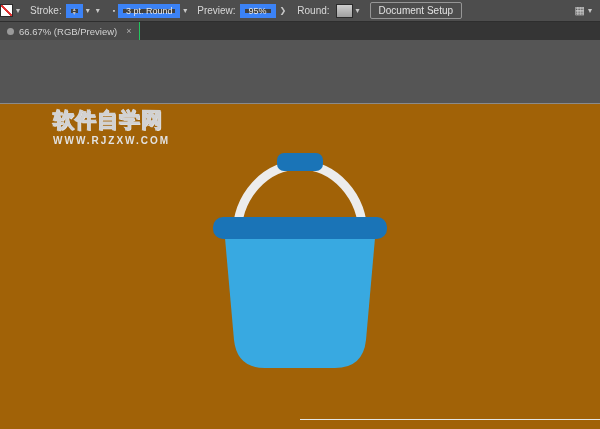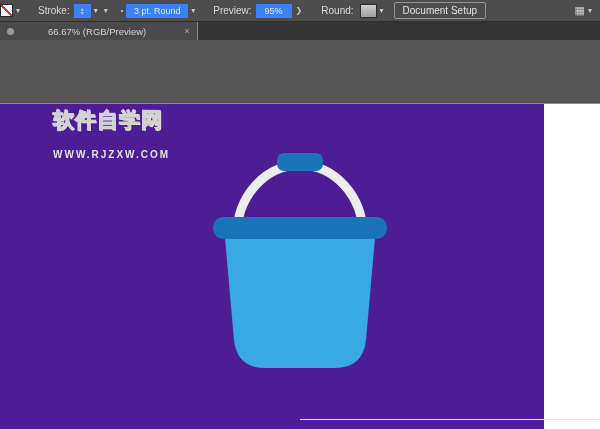--- a/index.html
+++ b/index.html
@@ -20,23 +20,23 @@
     padding:0 5px 0 0;
     color:#d8d8d8; font-size:10px;
     white-space:nowrap;
   }
   .none-swatch{
     width:13px; height:13px; margin-left:0px;
     background:linear-gradient(to top right,#ffffff 44%,#e03333 44%,#e03333 56%,#ffffff 56%);
     border:1px solid #2b2b2b;
   }
   .caret{ color:#c8c8c8; font-size:8px; margin:0 3px; }
-  .bar-label{ margin-left:15px; margin-right:4px;text-align:right; }
+  .bar-label{ margin-left:7px; margin-right:4px;text-align:right; }
   .field{
-    background:#404040; border:7px solid #3b82f6;
+    background:#404040; border:5px solid #3b82f6;
     color:#e6e6e6; font-size:9px;
     display:flex; align-items:center; justify-content:center;
     height:14px;
   }
   .stepper{ width:17px; flex-direction:column; line-height:4px; }
   .stepper span{ font-size:6px; color:#bdbdbd; height:6px; }
   .brush-field{ width:62px; }
   .opacity-field{ width:36px; }
   .chevron{ color:#c8c8c8; font-size:8px; margin:0 4px; }
   .style-swatch{
@@ -59,53 +59,52 @@
     position:absolute; top:22px; left:0; width:600px; height:18px;
     background:#353535;
     display:flex; align-items:stretch;
   }
   .doc-tab{
     background:#4a4a4a;
     display:flex; align-items:center;
     padding:0 8px 0 7px;
     color:#d2d2d2; font-size:9.5px;
     border-right:1px solid #22c55e;
-    gap:29px;
   }
   .tab-dot{
     width:7px; height:7px; border-radius:50%;
     background:#9a9a9a; margin-right:5px;
   }
   .tab-close{ margin-left:9px; color:#b0b0b0; font-size:9px; cursor:default; }
 
   
   .pasteboard{
     position:absolute; top:40px; left:0; width:600px; height:64px;
     background:#555555;
     border-bottom:1px solid #8a8a8a;
   }
   .canvas{
-    position:absolute; top:104px; left:0; width:544px; height:325px;
-    background:#4c1d95;
+    position:absolute; top:104px; left:0; width:600px; height:325px;
+    background:#a16207;
   }
   .artboard-edge{
     position:absolute; left:300px; top:315px; width:300px; height:1px;
     background:#e7e7e7;
   }
 
   
   .watermark{ position:absolute; left:53px; top:2px; }
   .wm-line1{
     font-size:21px; font-weight:bold; letter-spacing:1px;
     color:#f4f4f4;
     -webkit-text-stroke:1px #d2d2d2;
     text-shadow:1px 1px 0 #e6e6e6;
   }
   .wm-line2{
-    margin-top:15px;
+    margin-top:1px;
     font-size:10px; font-weight:bold; letter-spacing:2px;
     color:#e2e2e2;
   }
 
   
   .bucket-svg{ position:absolute; left:213px; top:46px; }
 </style>
 </head>
 <body>
 

